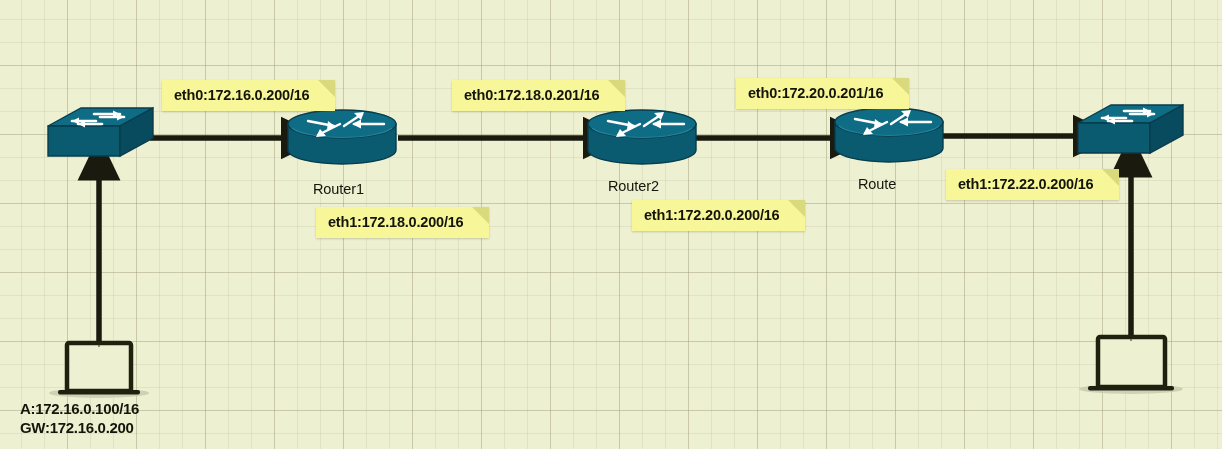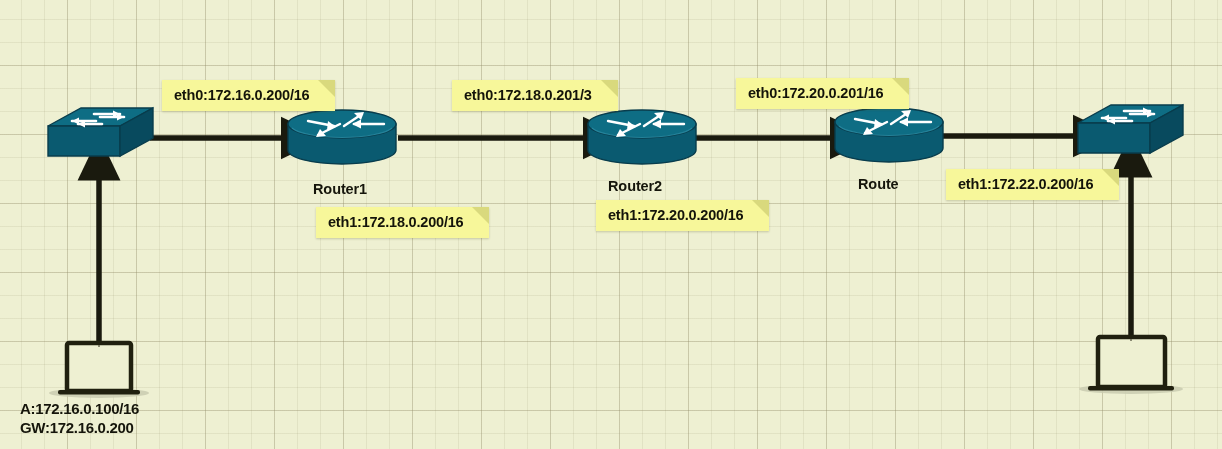--- a/index.html
+++ b/index.html
@@ -36,21 +36,21 @@
     right:0;top:0;
     width:0;height:0;
     border-top:17px solid #d9d97d;
     border-left:17px solid transparent;
   }
 
   
   .devlabel{
     position:absolute;
     font-size:14.5px;
-    font-weight:bold;
+    font-weight:normal;
     color:#15150b;
     white-space:nowrap;
     letter-spacing:-0.1px;
   }
   .hostlabel{
     position:absolute;
     font-size:15px;
     font-weight:bold;
     color:#15150b;
     white-space:nowrap;
@@ -199,23 +199,23 @@
   </svg>
 
   <div class="devlabel nosel" style="left:313px;top:181px;">Router1</div>
   <div class="devlabel nosel" style="left:608px;top:178px;">Router2</div>
   <div class="devlabel nosel" style="left:858px;top:176px;">Route</div>
 
   <div class="note nosel" style="left:162px;top:80px;text-align:right;">eth0:172.16.0.200/16</div>
 
   <div class="note nosel" style="left:316px;top:207px;">eth1:172.18.0.200/16</div>
 
-  <div class="note nosel" style="left:452px;top:80px;">eth0:172.18.0.201/3</div>
-
-  <div class="note nosel" style="left:596px;top:200px;text-align:right;">eth1:172.20.0.200/16</div>
+  <div class="note nosel" style="left:452px;top:80px;">eth0:172.18.0.201/16</div>
+
+  <div class="note nosel" style="left:632px;top:200px;text-align:right;">eth1:172.20.0.200/16</div>
 
   <div class="note nosel" style="left:736px;top:78px;">eth0:172.20.0.201/16</div>
 
   <div class="note nosel" style="left:946px;top:169px;">eth1:172.22.0.200/16</div>
 
   <div class="hostlabel nosel" style="left:20px;top:399px;">
     <div>A:172.16.0.100/16</div>
     <div>GW:172.16.0.200</div>
   </div>
 

